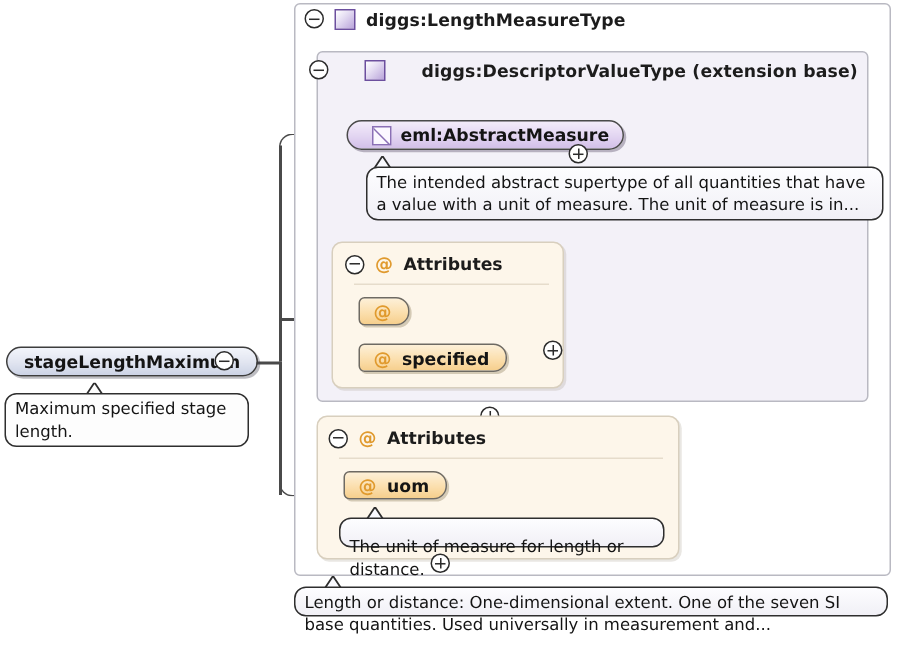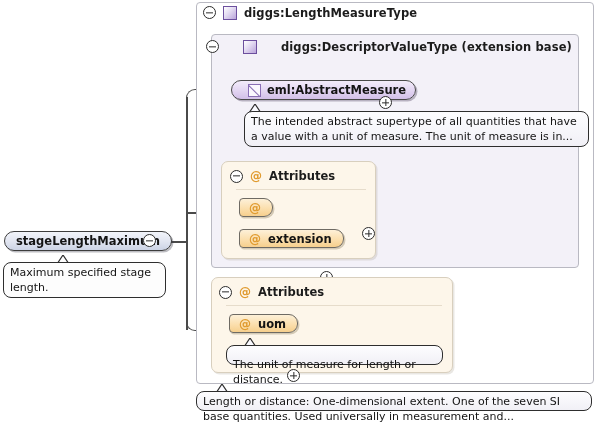--- a/index.html
+++ b/index.html
@@ -190,21 +190,21 @@
 </div>
 <div class="attr-rule abs" style="left:236px;top:189px;width:130px;"></div>
 
 <div class="attr-pill" style="left:239px;top:198px;">
   <span class="at-sym">@</span>
 </div>
 <div class="circ plus abs" style="left:362px;top:201px;"></div>
 
 <div class="attr-pill" style="left:239px;top:229px;">
   <span class="at-sym">@</span>
-  <span>extension</span>
+  <span>specified</span>
 </div>
 <div class="circ plus abs" style="left:320px;top:232px;"></div>
 
 <div class="attr-box" style="left:211px;top:277px;width:242px;height:96px;"></div>
 <div class="attr-head" style="left:219px;top:285px;">
   <span class="circ"></span>
   <span class="at-sym">@</span>
   <span class="attr-head-label">Attributes</span>
 </div>
 <div class="attr-rule abs" style="left:226px;top:305px;width:216px;"></div>

